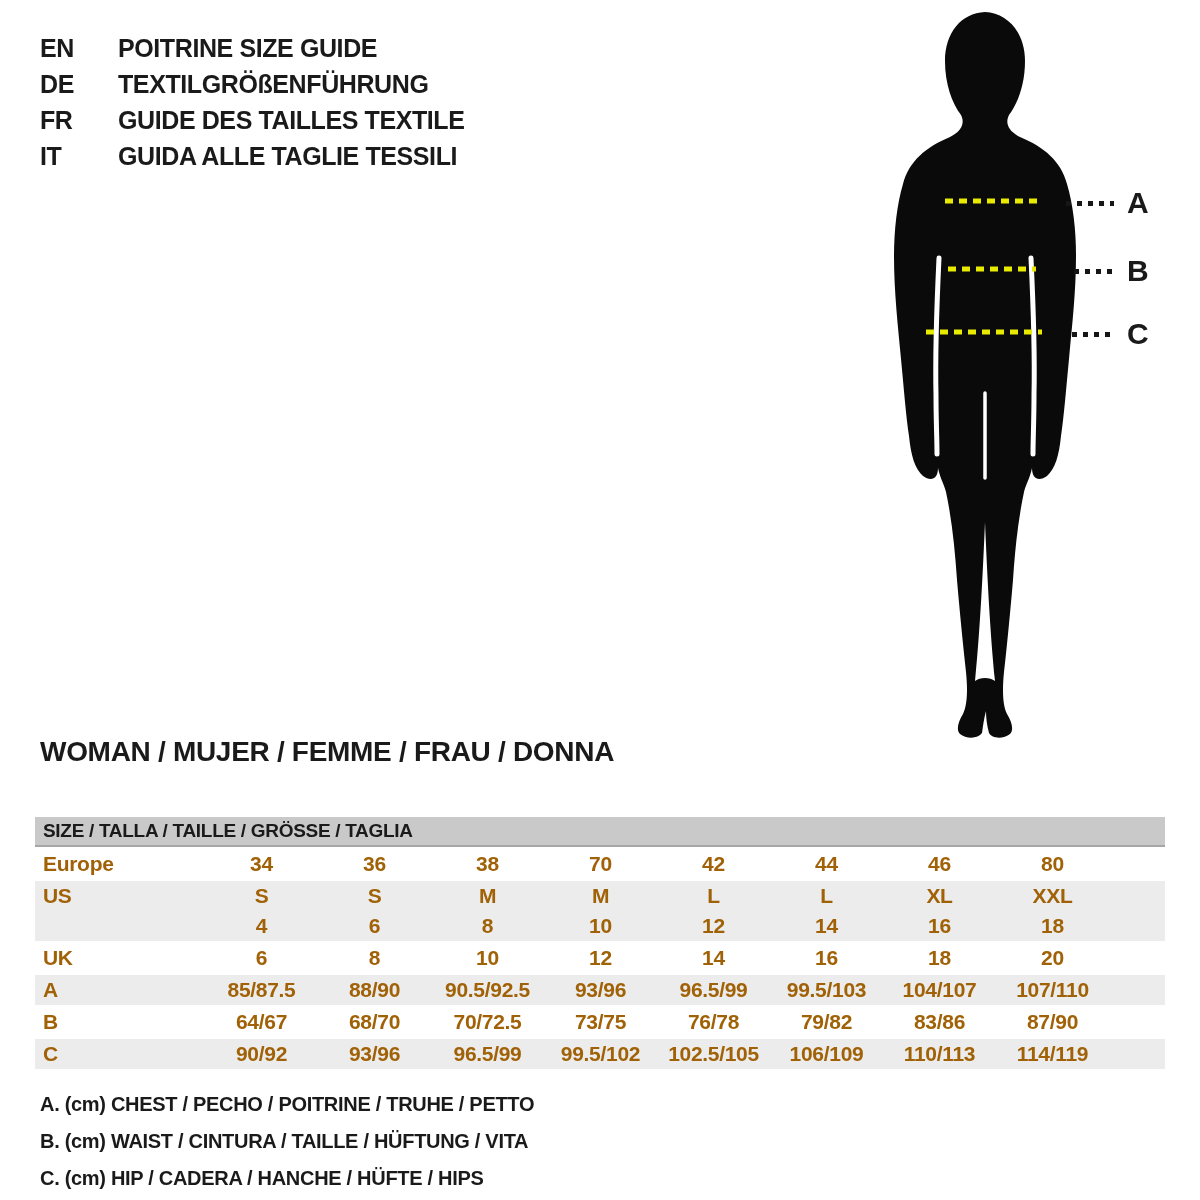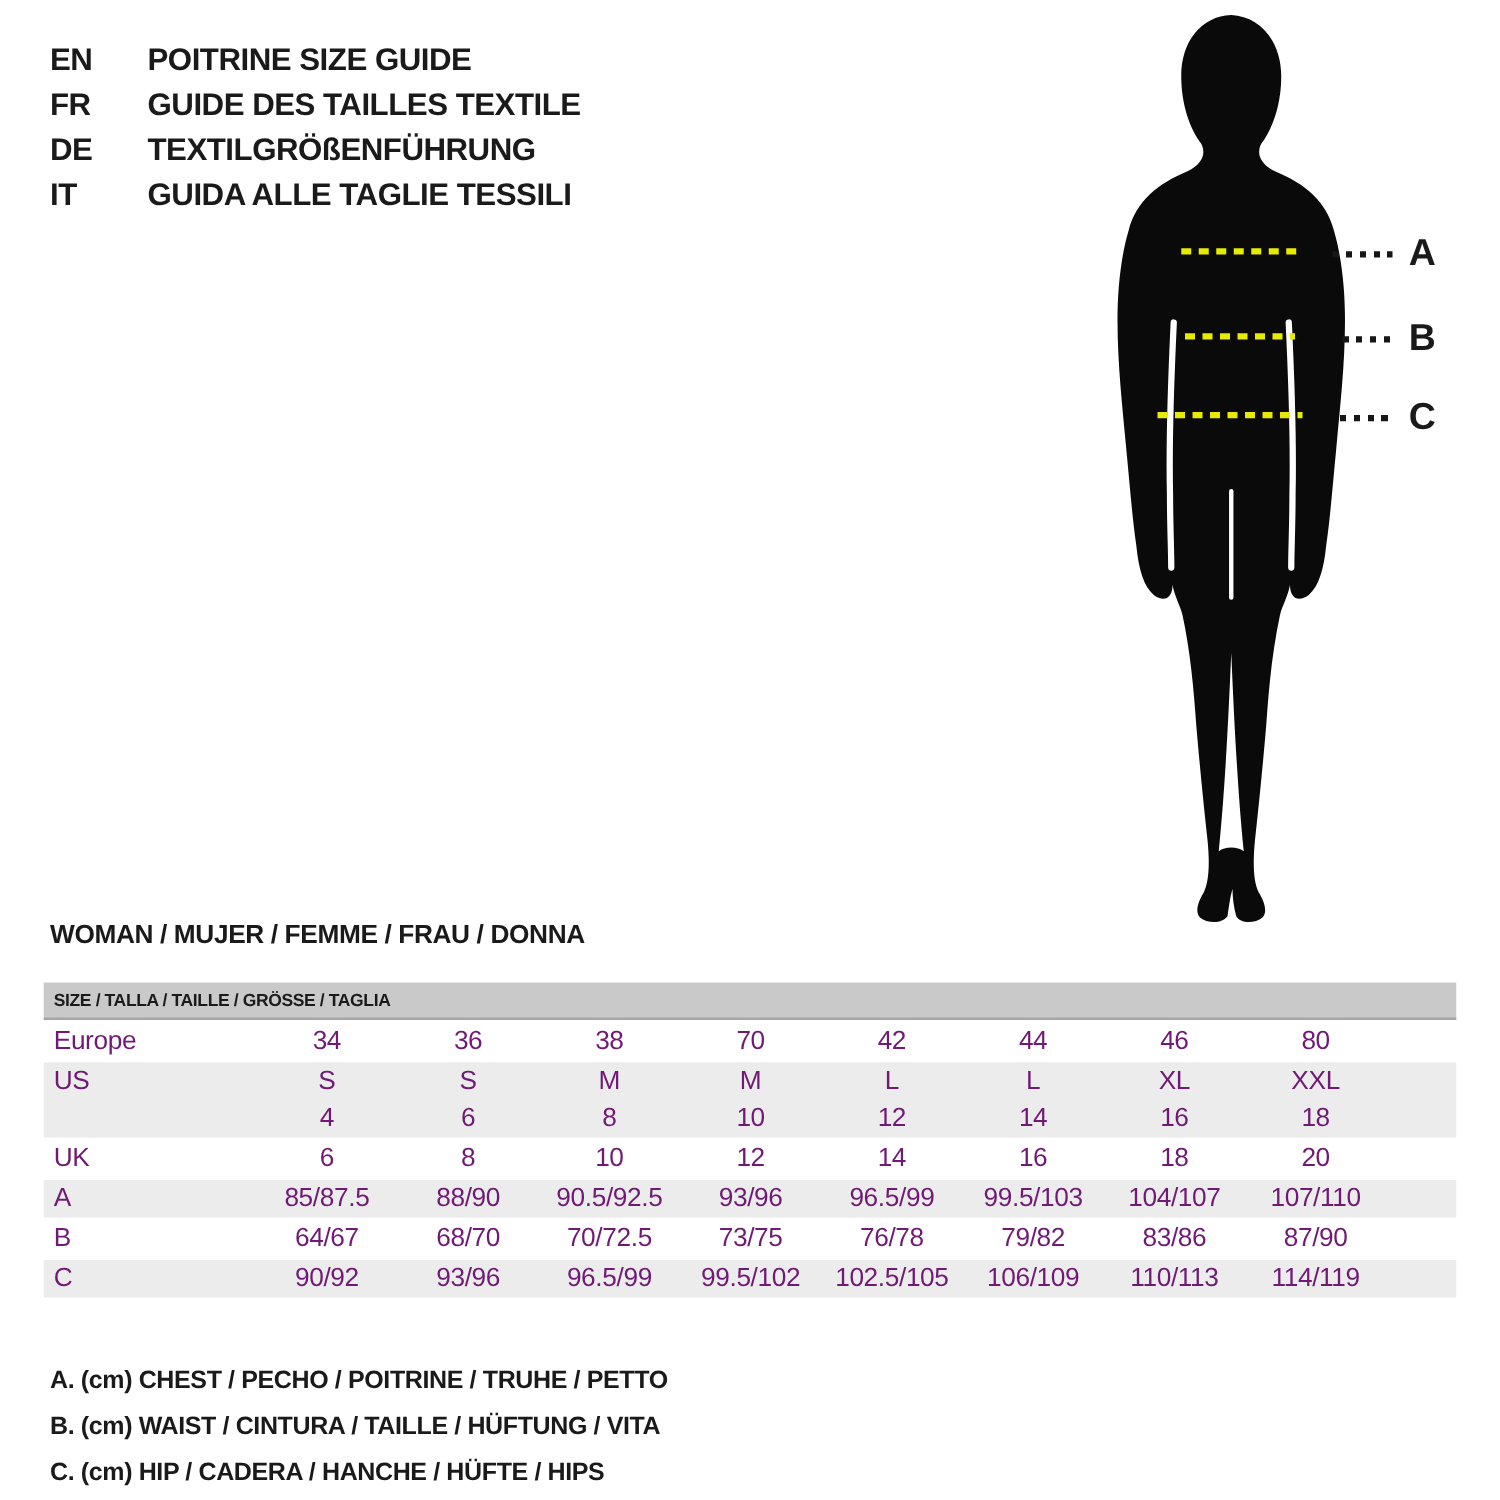--- a/index.html
+++ b/index.html
@@ -26,34 +26,35 @@
   .marker-a{top:188px;left:226px;}
   .marker-b{top:256px;left:234px;}
   .marker-c{top:319px;left:232px;}
   .marker-a .leader{width:48px;}
   .marker-b .leader{width:40px;}
   .marker-c .leader{width:42px;}
 
   
   .gender-heading{
     position:absolute;left:40px;top:736px;
-    font-size:21px;font-weight:bold;letter-spacing:-0.3px;
+    font-size:28px;font-weight:bold;letter-spacing:-0.3px;
   }
 
   
   .size-table{position:absolute;left:35px;top:786px;width:1130px;}
   .table-header{
     height:28px;line-height:28px;background:#c9c9c9;border-bottom:2px solid #a6a6a6;
-    font-size:14px;font-weight:bold;padding-left:8px;letter-spacing:-0.3px;
+    font-size:19px;font-weight:bold;padding-left:8px;letter-spacing:-0.3px;
     margin-bottom:2px;
+    margin-top:31px;
   }
   .t-row{
     display:grid;grid-template-columns:170px repeat(8,113px);
     height:30px;line-height:30px;margin-top:2px;
-    font-size:21px;font-weight:normal;letter-spacing:-0.3px;color:#701a75;
+    font-size:21px;font-weight:bold;letter-spacing:-0.3px;color:#a16207;
   }
   .t-row.no-gap{margin-top:0;}
   .t-row.shaded{background:#ececec;}
   .t-label{text-align:left;padding-left:8px;}
   .t-cell{text-align:center;}
 
   
   .legend{position:absolute;left:40px;top:1086px;list-style:none;margin:0;padding:0;}
   .legend li{height:37px;line-height:37px;font-size:20px;font-weight:bold;letter-spacing:-0.3px;}
 </style>
@@ -61,26 +62,26 @@
 <body>
 
 <div class="page">
 
   <div class="lang-block">
     <div class="lang-row">
       <span class="lang-code">EN</span>
       <span class="lang-label">POITRINE SIZE GUIDE</span>
     </div>
     <div class="lang-row">
+      <span class="lang-code">DE</span>
+      <span class="lang-label">TEXTILGRÖßENFÜHRUNG</span>
+    </div>
+    <div class="lang-row">
       <span class="lang-code">FR</span>
       <span class="lang-label">GUIDE DES TAILLES TEXTILE</span>
-    </div>
-    <div class="lang-row">
-      <span class="lang-code">DE</span>
-      <span class="lang-label">TEXTILGRÖßENFÜHRUNG</span>
     </div>
     <div class="lang-row">
       <span class="lang-code">IT</span>
       <span class="lang-label">GUIDA ALLE TAGLIE TESSILI</span>
     </div>
   </div>
 
   <div class="figure">
     <svg width="310" height="750" viewBox="0 0 310 750" aria-hidden="true">
       <path fill="#0a0a0a" d="

